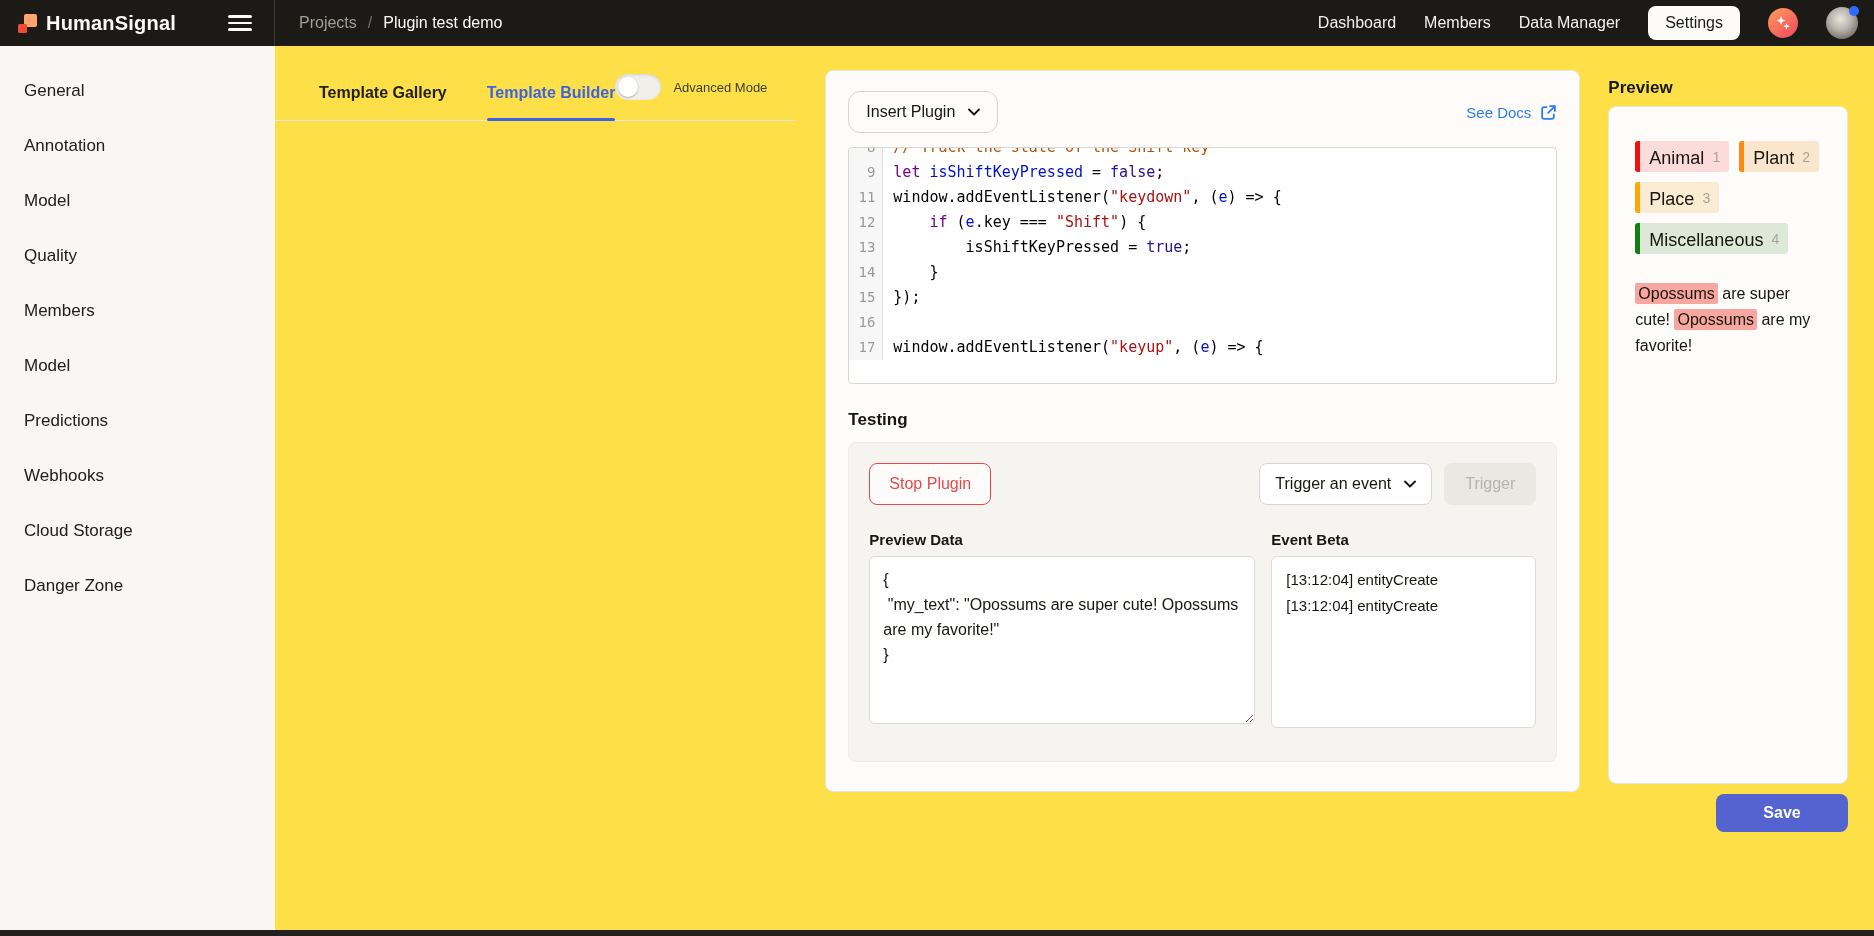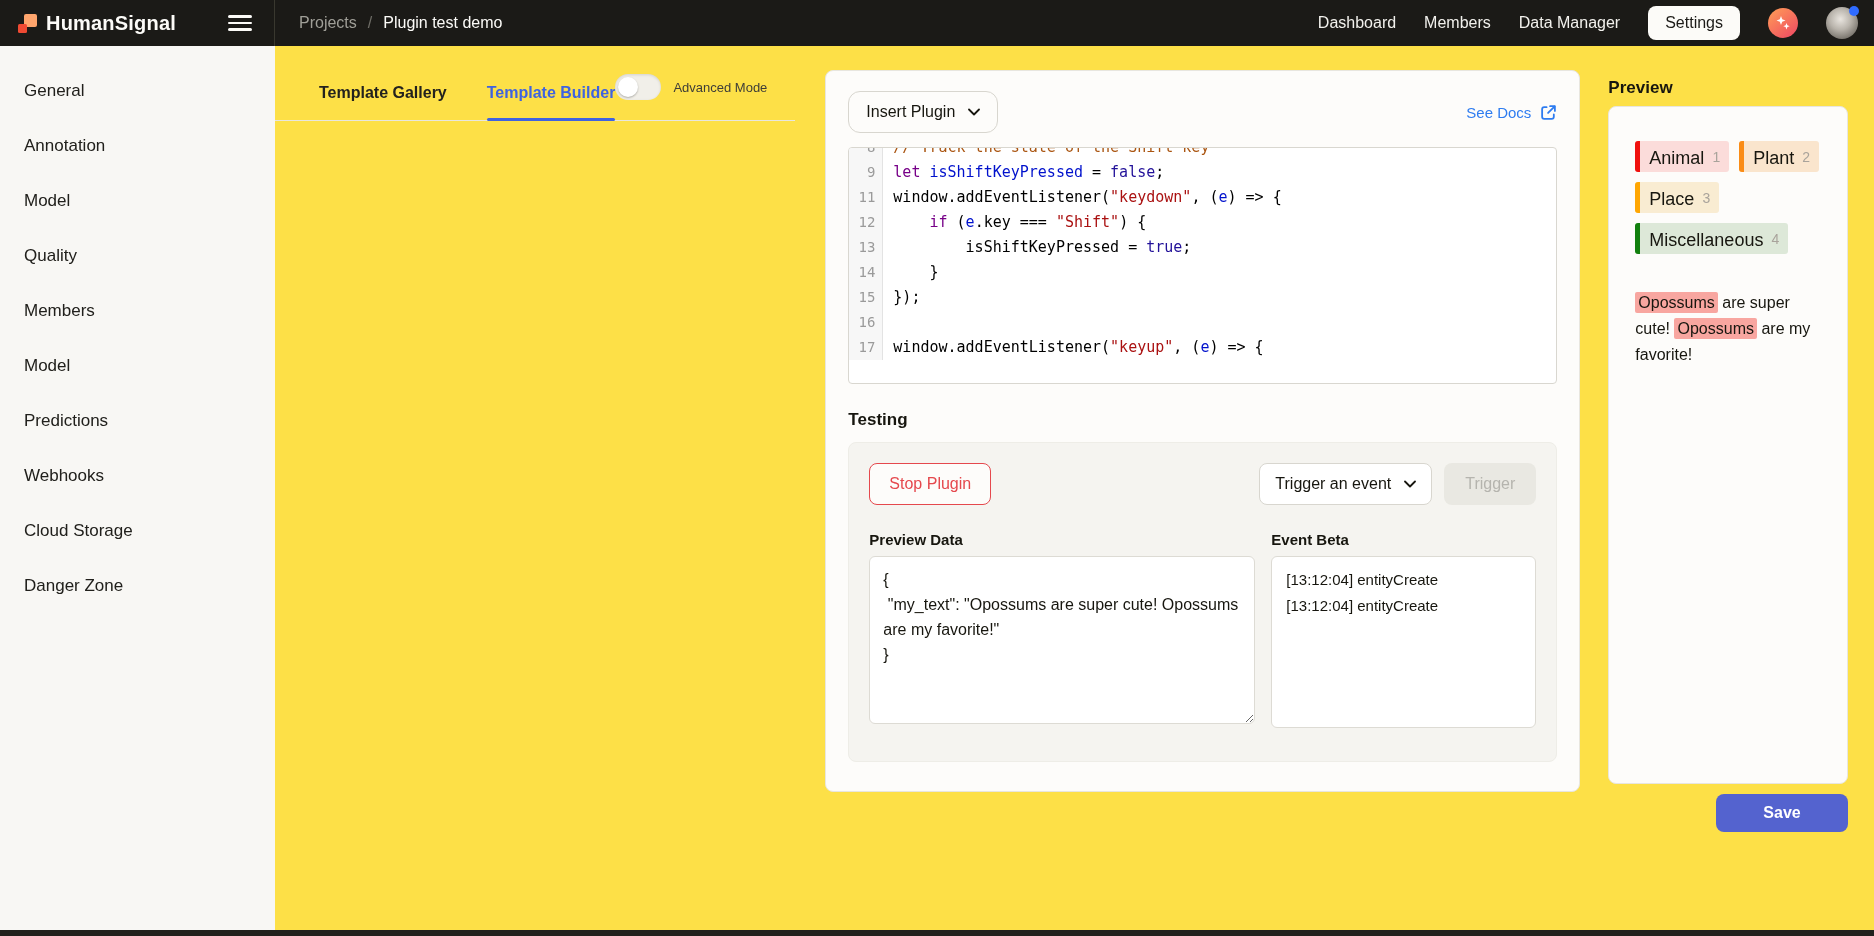--- a/index.html
+++ b/index.html
@@ -106,21 +106,21 @@
   .log-entry{font-size:15px;line-height:26px;color:#17160f}
   
   .right-col{flex:1;display:flex;flex-direction:column;min-width:0}
   .preview-title{height:36px;display:flex;align-items:center;font-size:17px;font-weight:700;color:#17160f}
   .preview-card{background:#fdfcfa;border:1px solid #e8e6df;border-radius:8px;height:678px;padding:34px 26px}
   .chips{display:flex;gap:10px;flex-wrap:wrap}
   .chip{display:flex;align-items:stretch;height:31px;border-radius:3px;overflow:hidden;cursor:pointer}
   .chip-bar{width:5px;flex:none}
   .chip-label{display:flex;align-items:center;padding:4px 8px 0 9px;font-size:18px;color:#17160f}
   .chip-num{display:flex;align-items:center;padding-right:9px;font-size:14px;color:#a9a39b}
-  .preview-text{margin-top:36px;font-size:16px;line-height:26px;color:#17160f}
+  .preview-text{margin-top:27px;font-size:16px;line-height:26px;color:#17160f}
   .hl{background:var(--highlight);padding:2px 3px;border-radius:2px}
   .save-row{display:flex;justify-content:flex-end;margin-top:10px}
   .save-btn{width:132px;height:38px;background:var(--save);color:#fff;font-size:16px;font-weight:700;
     border:none;border-radius:8px;cursor:pointer;font-family:inherit}
   .bottom-strip{position:fixed;left:0;bottom:0;width:1874px;height:6px;background:#21201c}
 </style>
 </head>
 <body>
 
 <header class="topbar">

